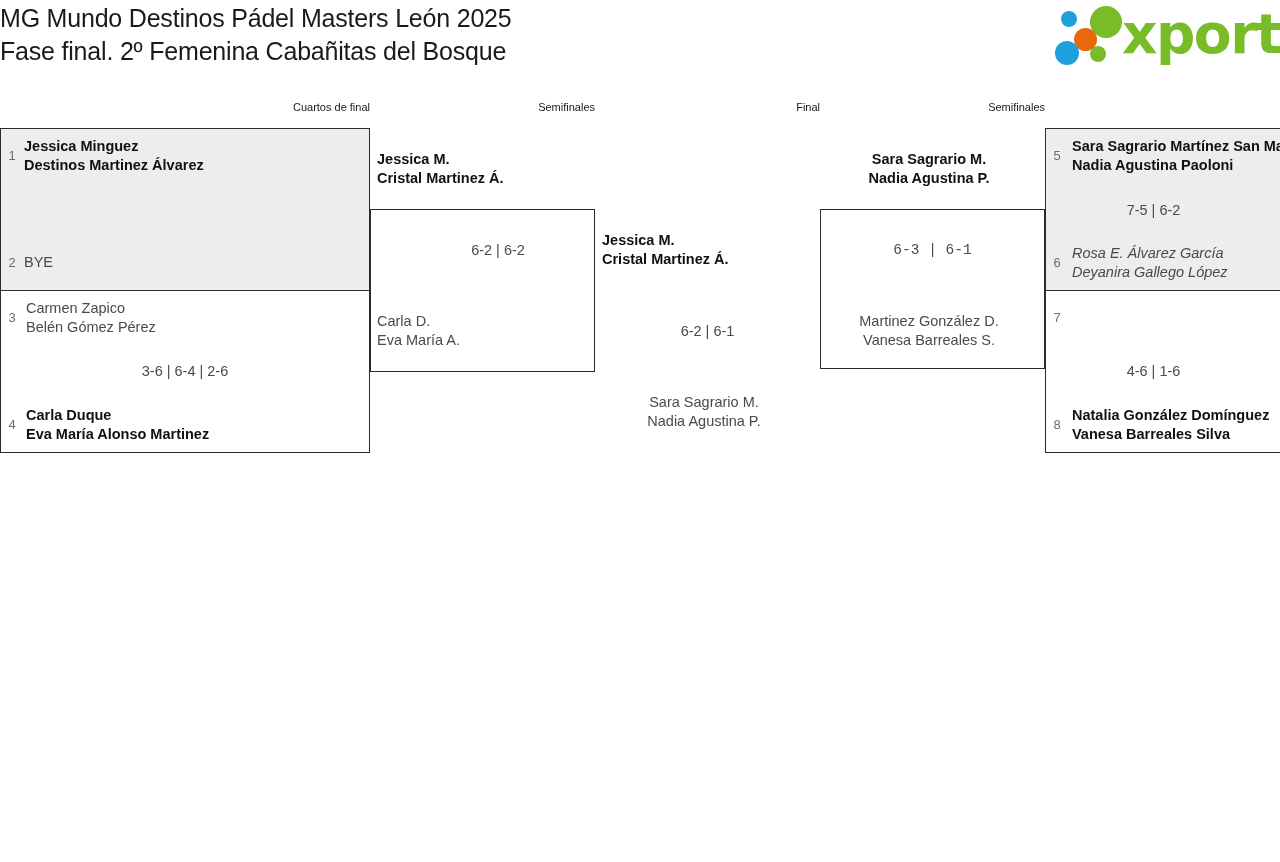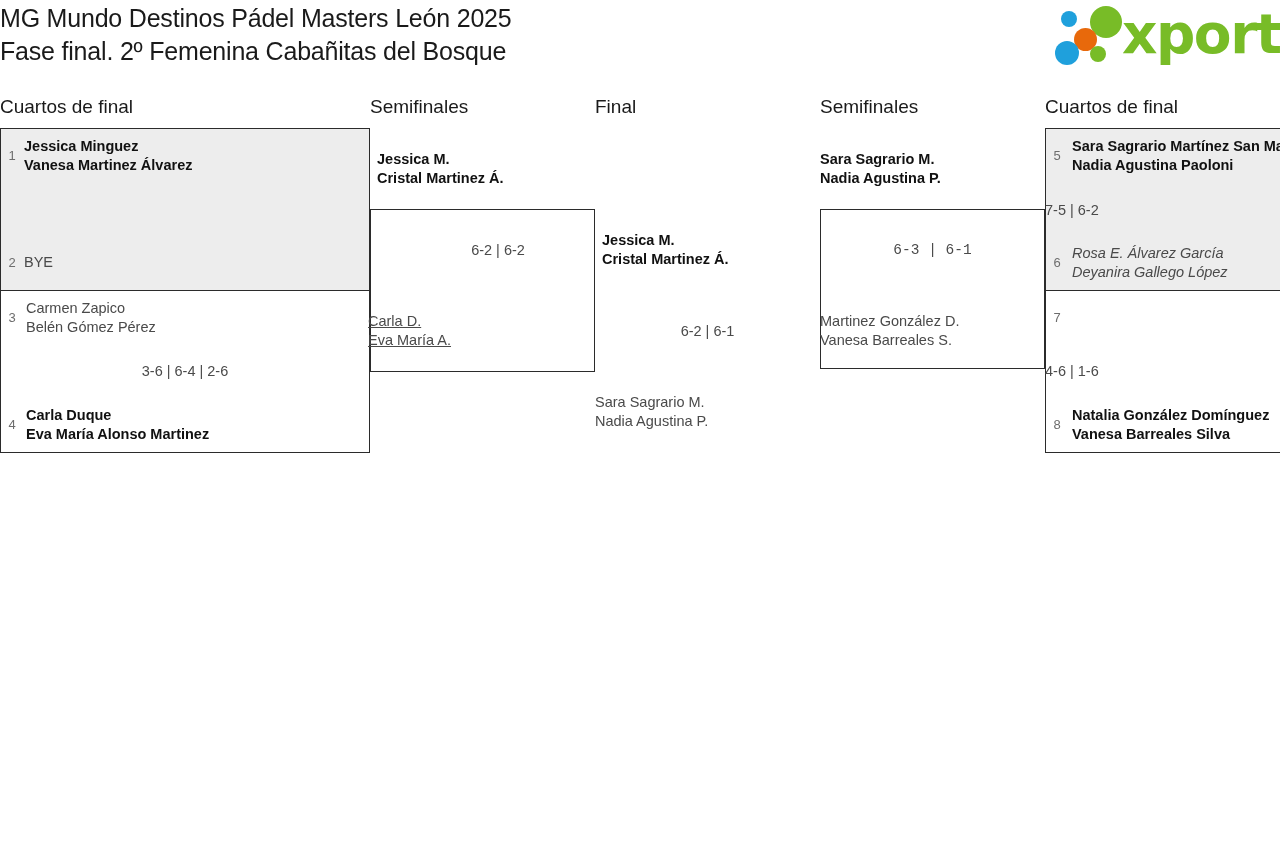--- a/index.html
+++ b/index.html
@@ -71,24 +71,24 @@
     line-height: 64px;
     font-weight: 700;
     color: #78bc27;
     letter-spacing: -1.5px;
     font-family: "DejaVu Sans", sans-serif;
   }
 
   
   .round-header {
     position: absolute;
-    font-size: 19px;
+    font-size: 11px;
     line-height: 22px;
     color: #1a1a1a;
-    text-align: left;
+    text-align: right;
     font-weight: 400;
     white-space: nowrap;
   }
   .rh-qf-left  { left: 0px;    top: 96px; width: 370px; }
   .rh-sf-left  { left: 370px;  top: 96px; width: 225px; }
   .rh-final    { left: 595px;  top: 96px; width: 225px; }
   .rh-sf-right { left: 820px;  top: 96px; width: 225px; }
   .rh-qf-right { left: 1045px; top: 96px; width: 370px; }
 
   
@@ -123,21 +123,21 @@
 
   .score {
     position: absolute;
     font-size: 14.5px;
     line-height: 19px;
     color: #4a4a4a;
     white-space: nowrap;
   }
 
   .ta-left  { text-align: left; }
-  .ta-right { text-align: left; }
+  .ta-right { text-align: center; }
 
   
   #qf1 { left: 0px;   top: 128px; width: 370px; height: 163px; }
   #qf2 { left: 0px;   top: 290px; width: 370px; height: 163px; }
   
   #sf1 { left: 370px; top: 209px; width: 225px; height: 163px; }
   
   #sf2 { left: 820px; top: 209px; width: 225px; height: 160px; }
   
   #qf3 { left: 1045px; top: 128px; width: 370px; height: 163px; }
@@ -171,21 +171,21 @@
   <div class="round-header rh-final">Final</div>
   <div class="round-header rh-sf-right">Semifinales</div>
   <div class="round-header rh-qf-right">Cuartos de final</div>
 
   <div class="bracket">
 
     <div class="match-box shaded" id="qf1"></div>
     <div class="seed" style="left:2px;  top:147px;">1</div>
     <div class="team winner ta-left" style="left:24px; top:137px;">
       <span class="ln">Jessica Minguez</span>
-      <span class="ln">Vanesa Martinez Álvarez</span>
+      <span class="ln">Destinos Martinez Álvarez</span>
     </div>
     <div class="seed" style="left:2px;  top:254px;">2</div>
     <div class="team ta-left" style="left:24px; top:253px;">
       <span class="ln">BYE</span>
     </div>
 
     <div class="match-box" id="qf2"></div>
     <div class="seed" style="left:2px;  top:309px;">3</div>
     <div class="team ta-left" style="left:26px; top:299px;">
       <span class="ln">Carmen Zapico</span>
@@ -197,21 +197,21 @@
       <span class="ln">Carla Duque</span>
       <span class="ln">Eva María Alonso Martinez</span>
     </div>
 
     <div class="match-box" id="sf1"></div>
     <div class="team winner ta-left" style="left:377px; top:150px;">
       <span class="ln">Jessica M.</span>
       <span class="ln">Cristal Martinez Á.</span>
     </div>
     <div class="score" style="left:370px; top:241px; width:256px; text-align:center;">6-2 | 6-2</div>
-    <div class="team ta-left" style="left:368px; top:312px;text-decoration:underline;">
+    <div class="team ta-left" style="left:377px; top:312px;">
       <span class="ln">Carla D.</span>
       <span class="ln">Eva María A.</span>
     </div>
 
     <div class="team winner ta-left" style="left:602px; top:231px;">
       <span class="ln">Jessica M.</span>
       <span class="ln">Cristal Martinez Á.</span>
     </div>
     <div class="score" style="left:595px; top:322px; width:225px; text-align:center;">6-2 | 6-1</div>
     <div class="team ta-right" style="left:595px; top:393px; width:218px;">

